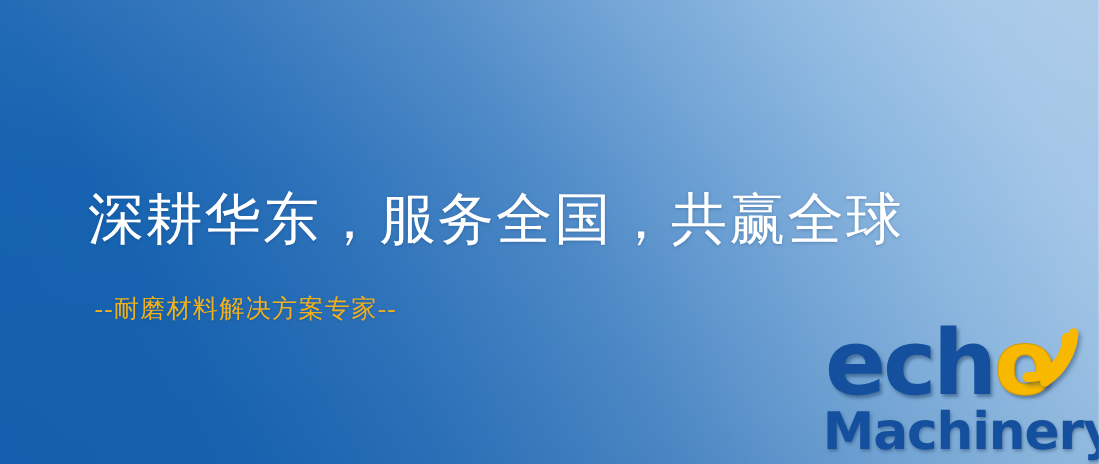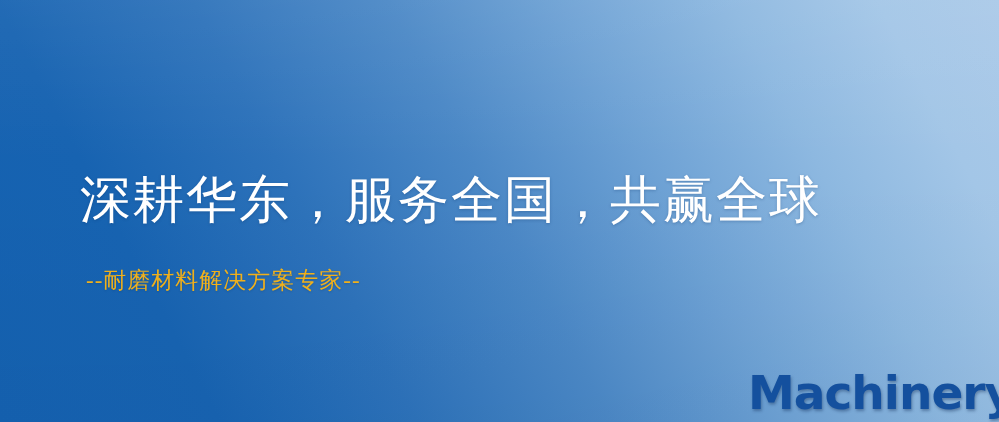--- a/index.html
+++ b/index.html
@@ -135,20 +135,28 @@
 <div id="banner">
 
   <div id="banner-sheen"></div>
 
   <div id="headline">深耕华东，服务全国，共赢全球</div>
 
   <div id="subtitle">--耐磨材料解决方案专家--</div>
 
   <div id="logo">
 
+    <div id="logo-wordmark">
+      <div id="logo-echo"><span>ech</span><span id="logo-o">o</span></div>
+
+      <svg id="logo-signal" viewBox="0 0 62 60">
+        <path d="M14 50 A36 36 0 0 0 50 14" fill="none" stroke="#f8b800" stroke-width="9" stroke-linecap="round"></path>
+        <path d="M30 54 A58 58 0 0 0 56 10" fill="none" stroke="#f8b800" stroke-width="9" stroke-linecap="round"></path>
+      </svg>
+    </div>
 
     <div id="logo-machinery-row">
       <span id="logo-machinery">Machinery</span>
 
     </div>
 
   </div>
 
 </div>
 

